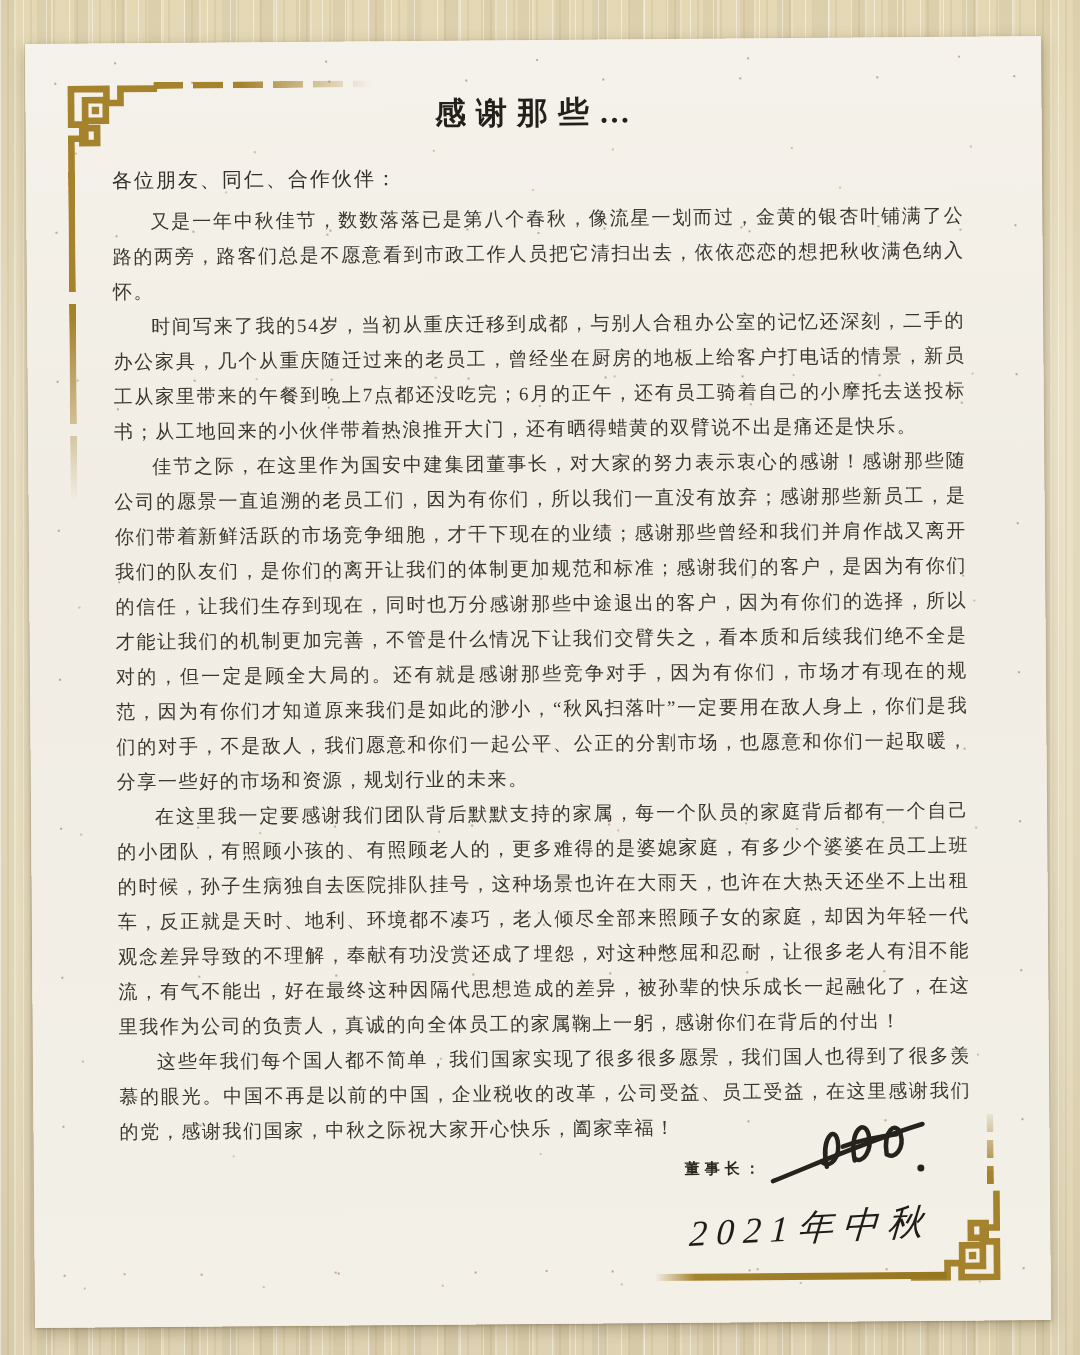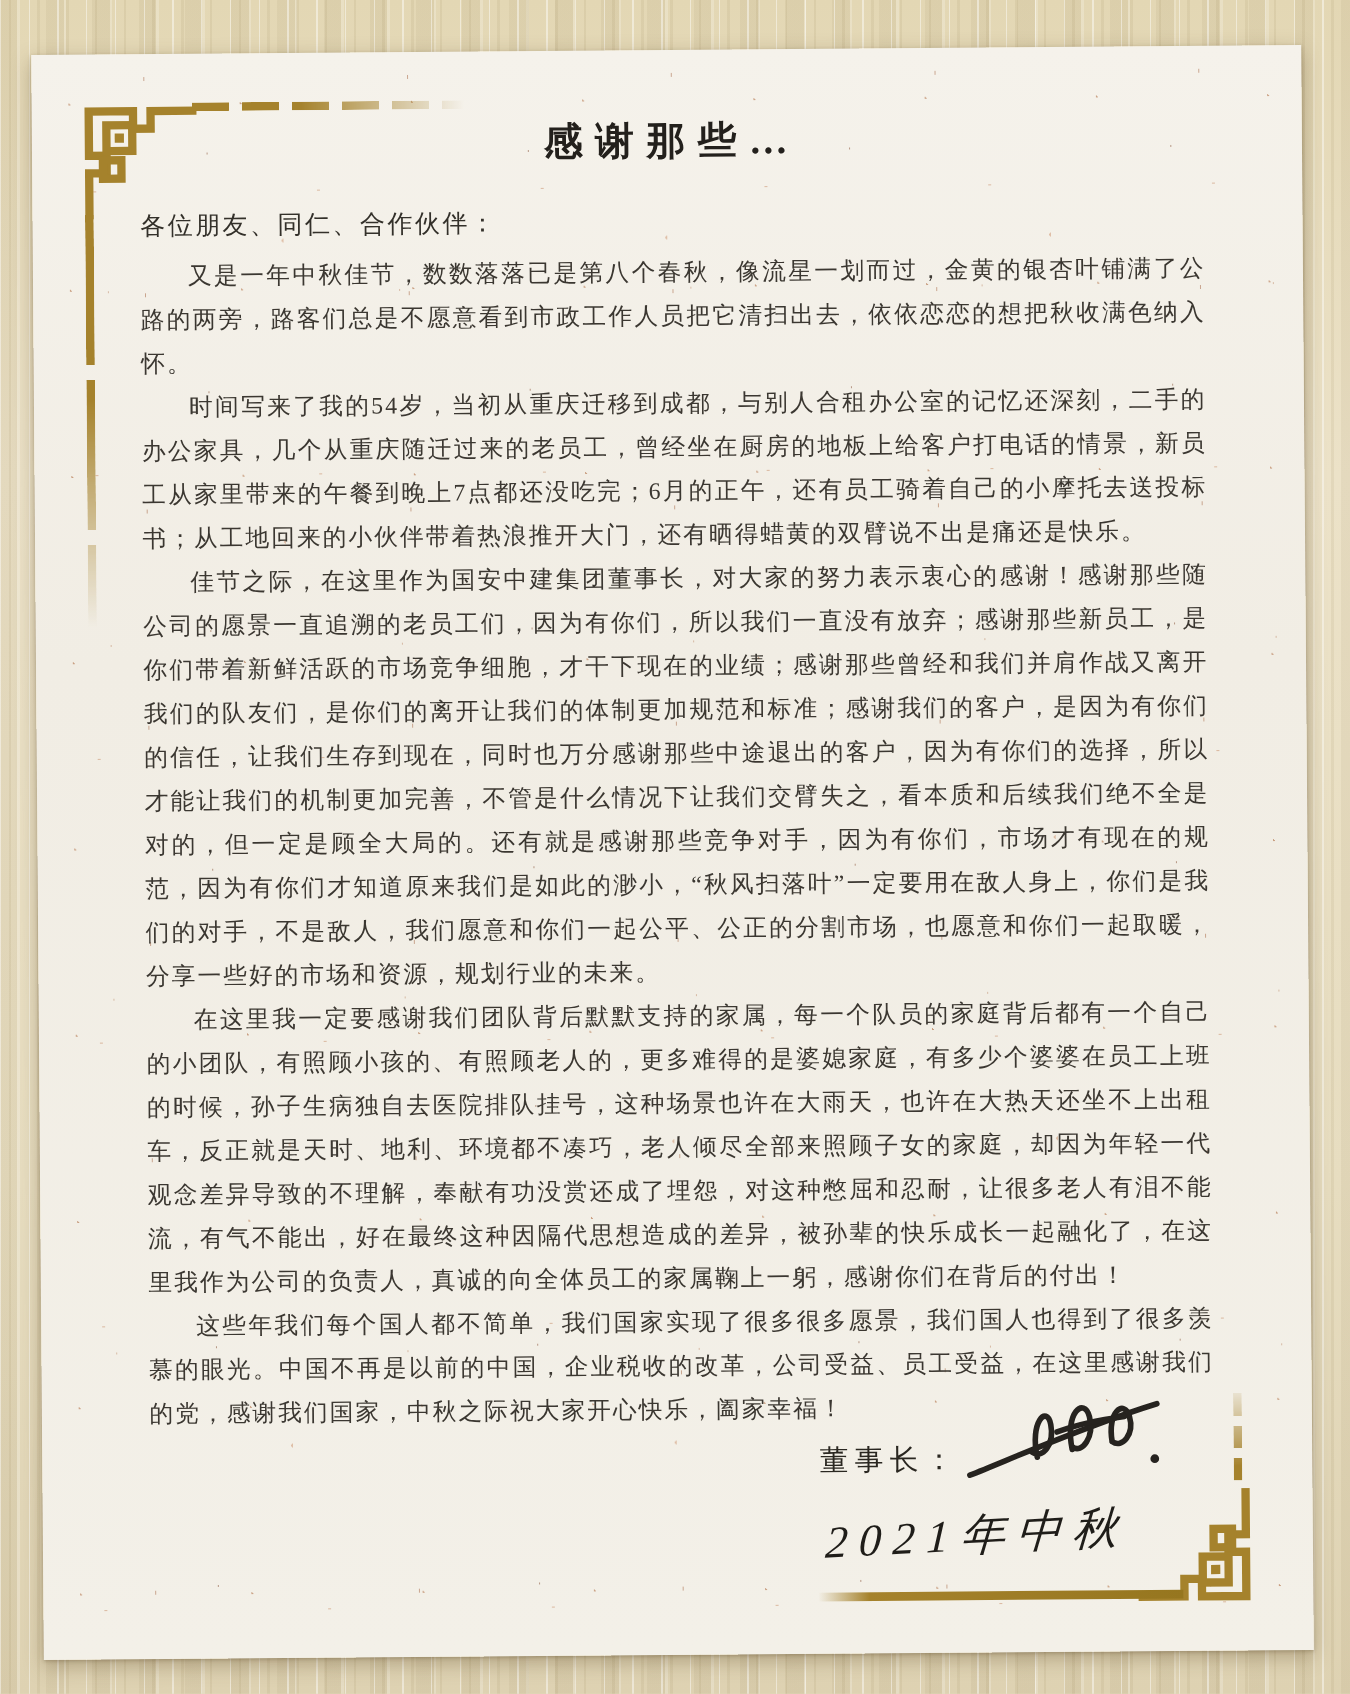--- a/index.html
+++ b/index.html
@@ -131,24 +131,24 @@
     right: 118px;
     bottom: 64px;
     text-align: left;
   }
   .signature-row {
     display: flex;
     align-items: center;
     gap: 4px;
   }
   .signature-label {
-    font-size: 23px;
+    font-size: 15px;
     letter-spacing: 5px;
     color: #2a2721;
-    font-weight: 400;
+    font-weight: 700;
   }
   .signature-script { margin-top: -18px; }
   .signature-date {
     margin-top: 6px;
     margin-left: 4px;
     font-size: 36px;
     font-style: italic;
     letter-spacing: 9px;
     color: #1f1d19;
     transform: rotate(-2.5deg) skewX(-6deg);

